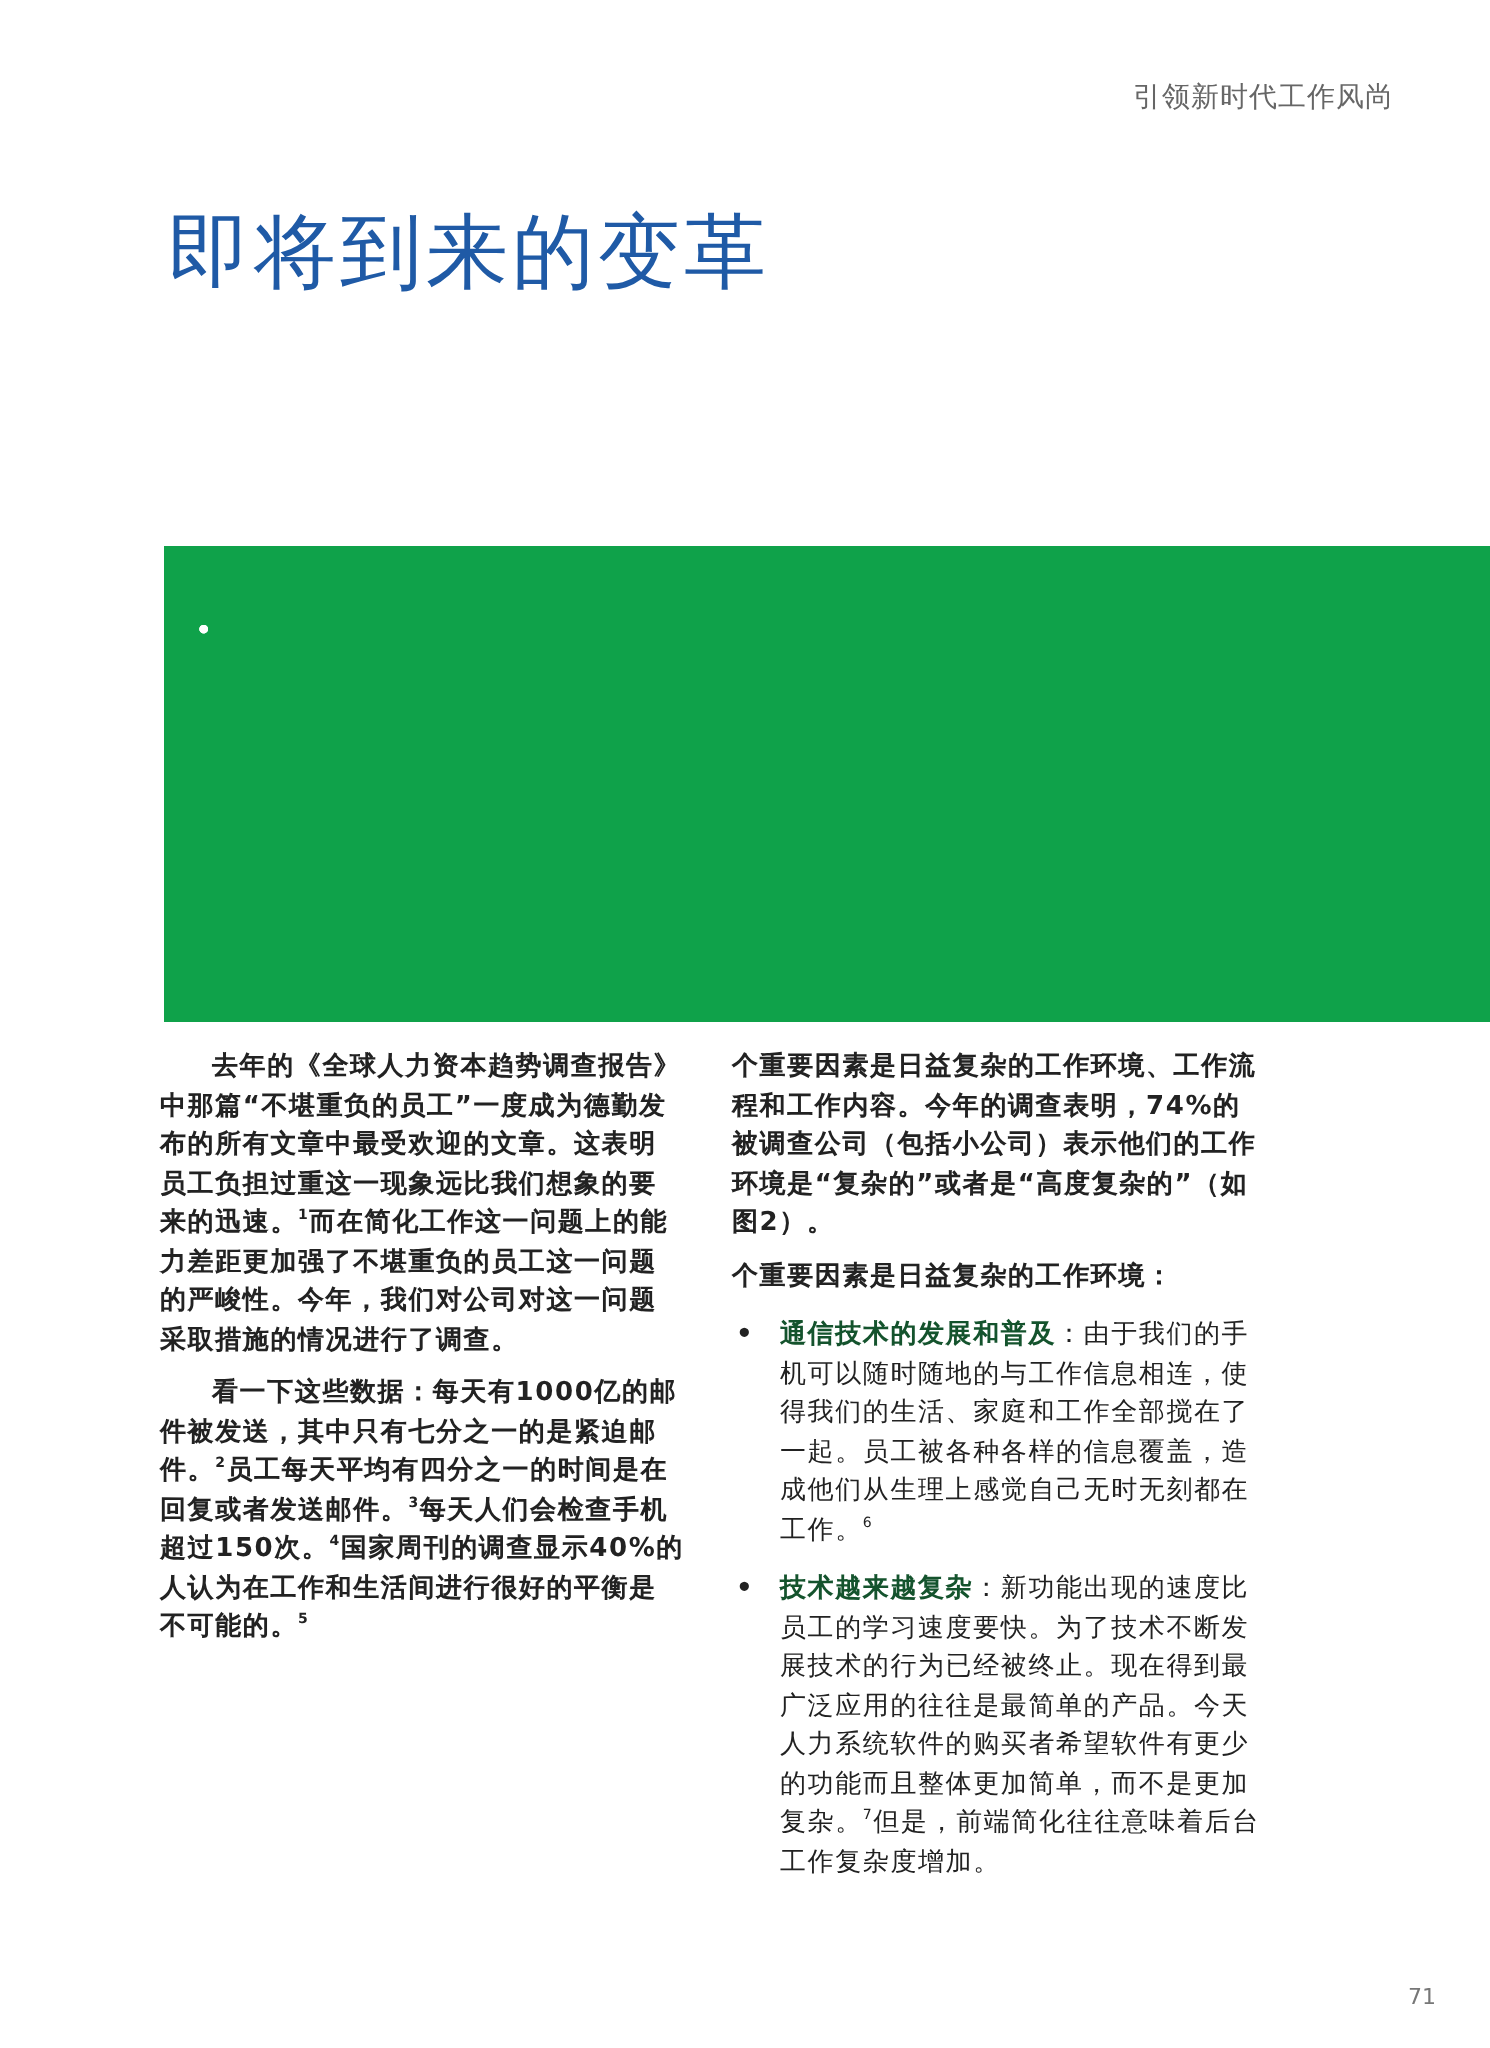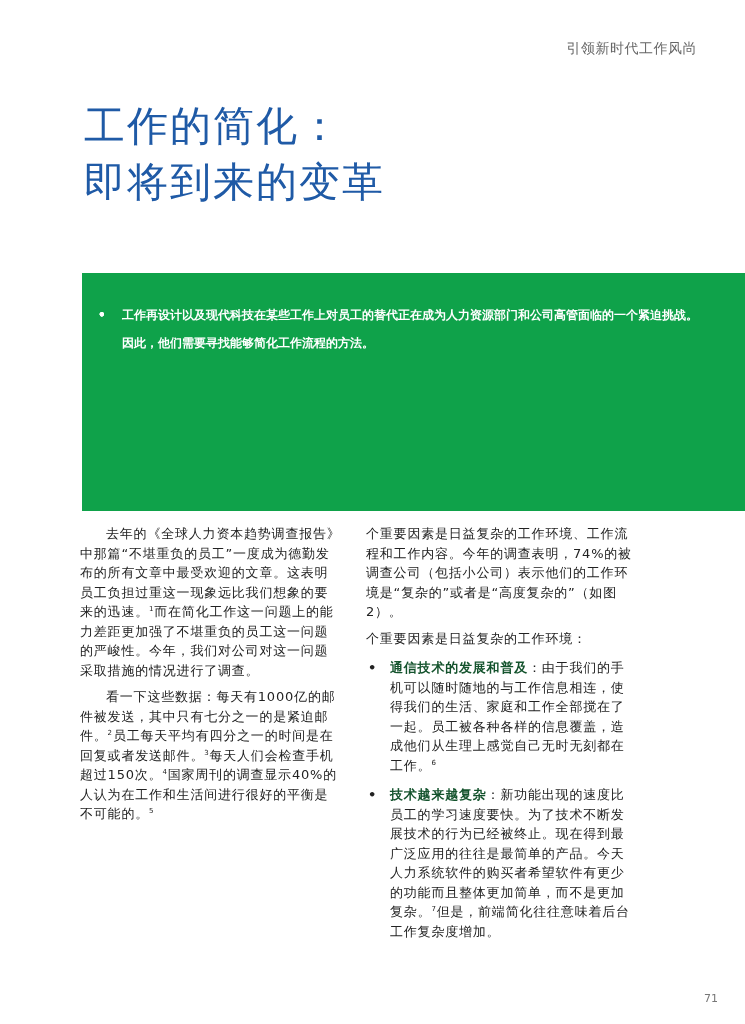--- a/index.html
+++ b/index.html
@@ -42,21 +42,21 @@
       font-size: 12px; line-height: 28px;
     }
     .col {
       position: absolute; top: 524px;
       font-size: 13px; line-height: 19.5px;
       color: #222;
       letter-spacing: 0.8px;
     }
     .col-left { left: 80px; width: 262px; }
     .col-right { left: 366px; width: 268px; }
-    .col p { margin-bottom: 7px; }
+    .col p { margin-bottom: 7px; font-weight: bold; }
     .col p.indent { text-indent: 2em; }
     .col .lead { margin-top: 2px; margin-bottom: 10px; }
     sup { font-size: 7px; vertical-align: super; line-height: 0; }
     .driver-list { list-style: none; }
     .driver-list li {
       position: relative; padding-left: 24px; margin-bottom: 10px;
     }
     .driver-list li .bullet {
       position: absolute; left: 2px; top: 0; font-weight: bold;
     }
@@ -65,35 +65,33 @@
       position: absolute; top: 992px; left: 704px;
       font-size: 11px; color: #777;
     }
   </style>
 </head>
 <body>
 
 <div class="running-header">引领新时代工作风尚</div>
 
 <h1 class="title">
-  <div>工作的简化：</div>
   <div>即将到来的变革</div>
 </h1>
 
 <section class="summary-box">
   <ul>
     <li>
       <span class="bullet">•</span>
     </li>
     <li>
       <span class="bullet">•</span>
     </li>
     <li>
       <span class="bullet">•</span>
-      <span>工作再设计以及现代科技在某些工作上对员工的替代正在成为人力资源部门和公司高管面临的一个紧迫挑战。因此，他们需要寻找能够简化工作流程的方法。</span>
     </li>
   </ul>
 </section>
 
 <article class="col col-left">
   <p class="indent">
     <span>去年的《全球人力资本趋势调查报告》中那篇“不堪重负的员工”一度成为德勤发布的所有文章中最受欢迎的文章。这表明员工负担过重这一现象远比我们想象的要来的迅速。</span><sup>1</sup><span>而在简化工作这一问题上的能力差距更加强了不堪重负的员工这一问题的严峻性。今年，我们对公司对这一问题采取措施的情况进行了调查。</span>
   </p>
   <p class="indent">
     <span>看一下这些数据：每天有1000亿的邮件被发送，其中只有七分之一的是紧迫邮件。</span><sup>2</sup><span>员工每天平均有四分之一的时间是在回复或者发送邮件。</span><sup>3</sup><span>每天人们会检查手机超过150次。</span><sup>4</sup><span>国家周刊的调查显示40%的人认为在工作和生活间进行很好的平衡是不可能的。</span><sup>5</sup>

